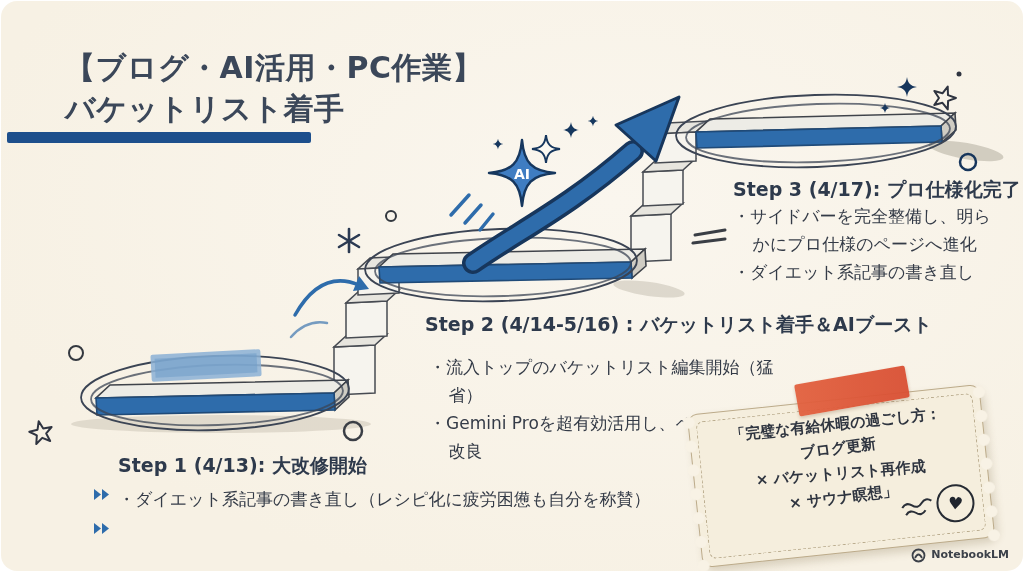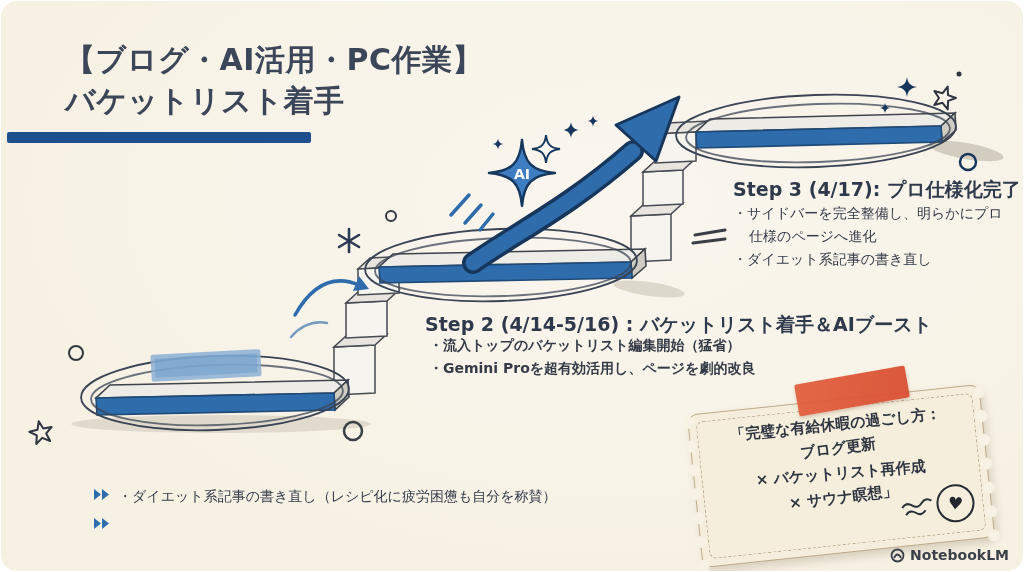--- a/index.html
+++ b/index.html
@@ -3,27 +3,27 @@
 <meta charset="utf-8">
 <style>
   html,body{margin:0;padding:0;background:#ffffff;}
   .canvas{position:relative;width:1024px;height:572px;background:#fff;overflow:hidden;
           font-family:"DejaVu Sans","Liberation Sans",sans-serif;}
   .slide{position:absolute;inset:1px;background:radial-gradient(ellipse at 60% 35%, #faf6ee 0%, #f7f1e4 75%);
          border-radius:16px;overflow:hidden;}
   .art{position:absolute;inset:0;width:1024px;height:572px;pointer-events:none;}
 
   
-  .title-block{position:absolute;left:64px;top:38px;z-index:3;}
+  .title-block{position:absolute;left:64px;top:46px;z-index:3;}
   .title-block h1{margin:0;font-size:30px;line-height:1.38;font-weight:700;color:#3b4759;letter-spacing:.5px;}
   .title-bar{position:absolute;left:6px;top:131px;width:304px;height:11px;background:#1d4f8c;border-radius:2px;z-index:3;}
 
   
   .step-heading{position:absolute;z-index:3;font-size:19px;font-weight:700;color:#2e3a4c;white-space:nowrap;}
-  .step-bullets{position:absolute;z-index:3;font-size:14px;line-height:1.65;color:#343b47;}
+  .step-bullets{position:absolute;z-index:3;font-size:17px;line-height:1.65;color:#343b47;}
   .step-bullets .b{padding-left:1.15em;text-indent:-1.15em;}
   .s1-bullets .row{display:flex;align-items:flex-start;gap:7px;margin-bottom:6px;white-space:nowrap;}
   .s1-bullets .row svg{margin-top:3px;flex:none;}
 
   
   .ticket{position:absolute;left:693px;top:398px;width:292px;height:152px;z-index:5;
           background:#f5eedd;border:1.5px solid #bcab8a;border-radius:10px;
           transform:rotate(-6deg);box-shadow:3px 5px 9px rgba(110,90,50,.22);}
   .ticket-inner{position:absolute;inset:7px;border:1.5px dashed #b9ab8d;border-radius:7px;}
   .perf{position:absolute;top:-5px;bottom:-5px;width:16px;z-index:2;
@@ -38,22 +38,22 @@
   .stamp{position:absolute;right:16px;bottom:18px;width:34px;height:34px;border:2.5px solid #262b33;
          border-radius:50%;display:flex;align-items:center;justify-content:center;transform:rotate(10deg);}
   .stamp span{font-size:17px;color:#20252e;line-height:1;}
   .postmark{position:absolute;right:56px;bottom:26px;transform:rotate(-8deg);}
 
   .tape-red{position:absolute;left:795px;top:374px;width:112px;height:32px;z-index:6;
             background:linear-gradient(100deg,#e2613f 0%,#d94f33 100%);opacity:.95;
             transform:rotate(-10deg);border-radius:2px;box-shadow:0 2px 4px rgba(100,50,20,.25);}
 
   
-  .brand{position:absolute;right:14px;bottom:8px;z-index:7;display:flex;align-items:center;gap:5px;
-         color:#3c4149;font-size:14px;font-weight:700;}
+  .brand{position:absolute;right:14px;bottom:8px;z-index:7;display:flex;gap:5px;
+         color:#3c4149;font-size:11px;font-weight:700;}
 </style>
 </head>
 <body>
 
 <div class="canvas">
  <div class="slide">
 
   <svg class="art" viewBox="0 0 1024 572">
 
     <g>
@@ -162,25 +162,26 @@
   </div>
   <div class="title-bar"></div>
 
   <div class="step-heading" style="left:732px;top:176px;">Step 3 (4/17): プロ仕様化完了</div>
   <div class="step-bullets" style="left:732px;top:201px;width:274px;">
     <div class="b">・サイドバーを完全整備し、明らかにプロ仕様のページへ進化</div>
     <div class="b">・ダイエット系記事の書き直し</div>
   </div>
 
   <div class="step-heading" style="left:424px;top:311px;">Step 2 (4/14-5/16) : バケットリスト着手＆AIブースト</div>
-  <div class="step-bullets" style="left:428px;top:333px;width:350px;font-weight:bold;">
+  <div class="step-bullets" style="left:428px;top:352px;width:350px;">
     <div class="b">・流入トップのバケットリスト編集開始（猛省）</div>
     <div class="b">・Gemini Proを超有効活用し、ページを劇的改良</div>
   </div>
 
+  <div class="step-heading" style="left:117px;top:452px;">Step 1 (4/13): 大改修開始</div>
   <div class="step-bullets s1-bullets" style="left:92px;top:484px;width:480px;">
     <div class="row">
       <svg width="18" height="13" viewBox="0 0 18 13">
         <path d="M1,1 L8,6.5 L1,12 Z" fill="#2e6cab"></path>
             <path d="M9,1 L16,6.5 L9,12 Z" fill="#2e6cab"></path>
       </svg>
       <span>・ダイエット系記事の書き直し（レシピ化に疲労困憊も自分を称賛）</span>
     </div>
     <div class="row">
       <svg width="18" height="13" viewBox="0 0 18 13">

